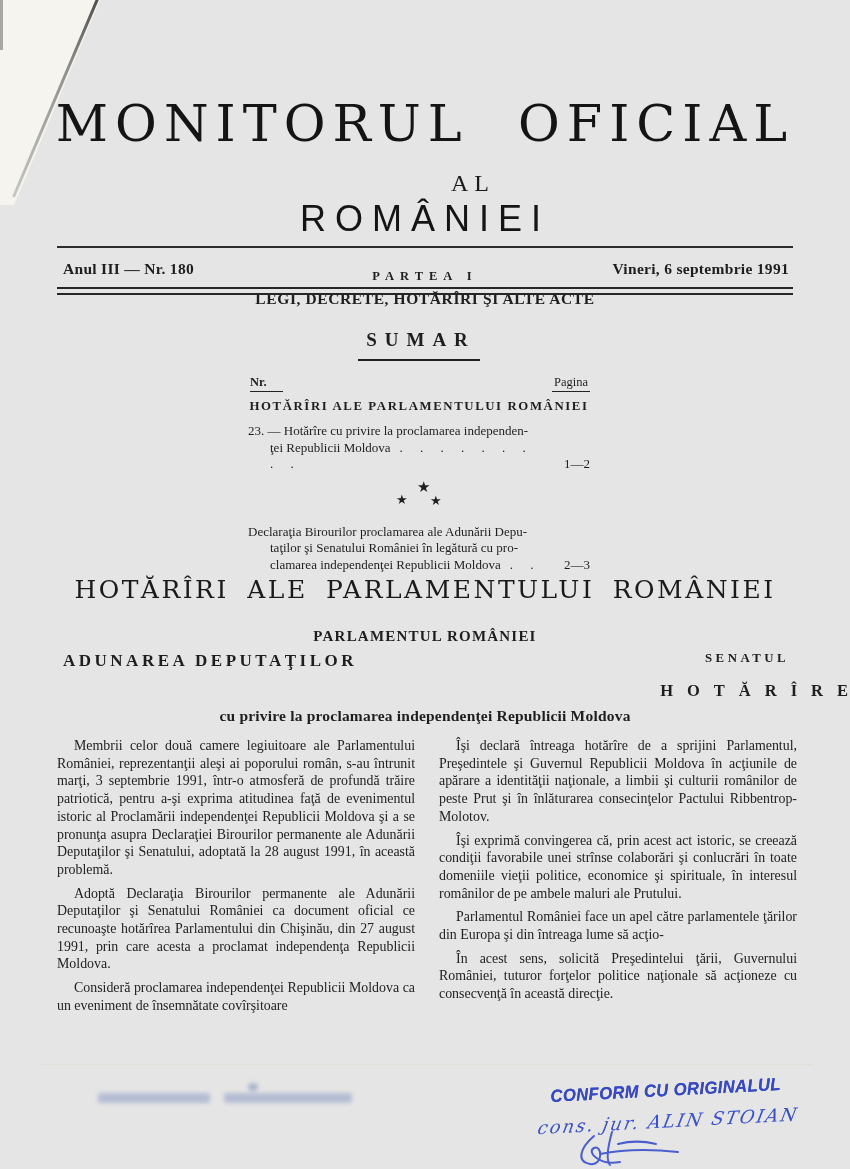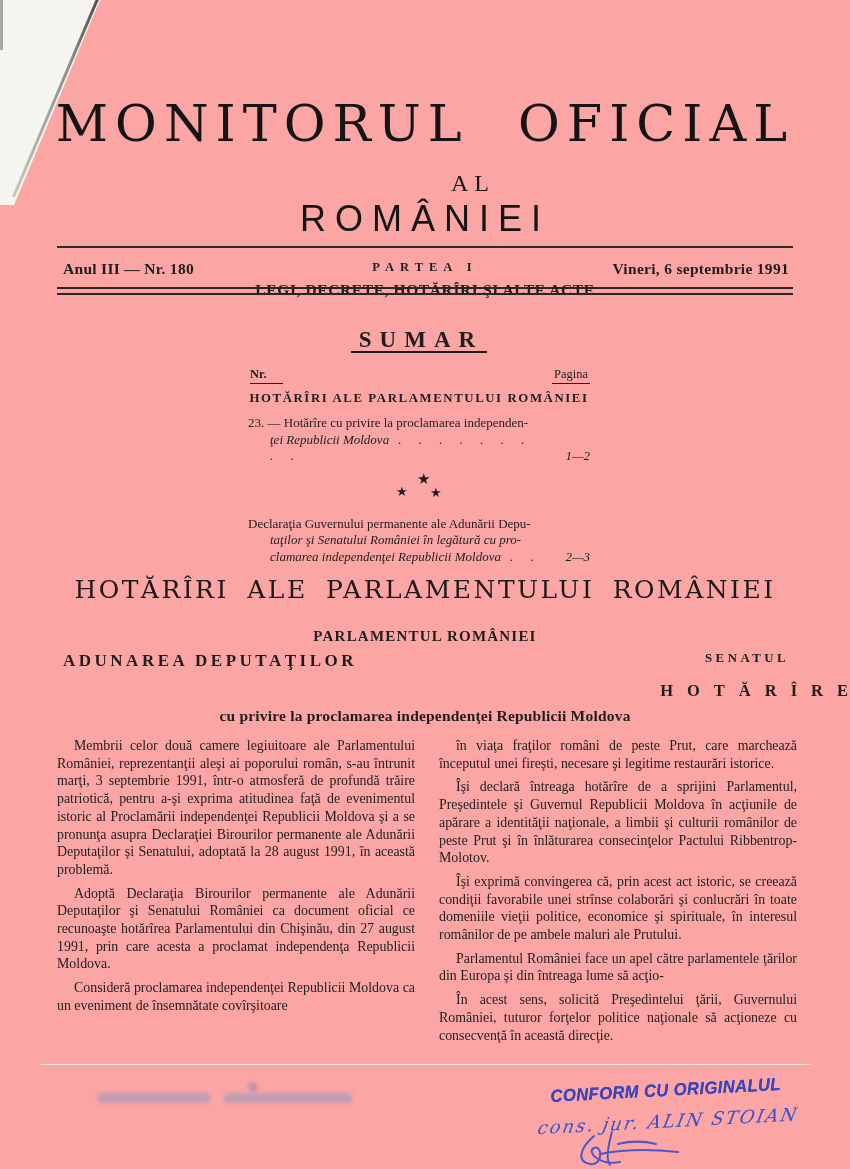--- a/index.html
+++ b/index.html
@@ -1,19 +1,19 @@
 <!DOCTYPE html>
 <html><head>
 <meta charset="utf-8">
 <title>Monitorul Oficial</title>
 <style>
   html,body { margin:0; padding:0; background:#fdfdfb; }
   .page {
     position:relative; width:850px; height:1169px; margin:0 auto;
-    background:#fca5a5; color:#1e1e1e; overflow:hidden;
+    background:#e5e5e5; color:#1e1e1e; overflow:hidden;
     font-family:"Liberation Serif", serif;
   }
   .abs { position:absolute; }
 
   
   .fold-bg {
     top:0; left:0; width:110px; height:205px;
     background:#f6f4ee;
     clip-path:polygon(0 0, 100px 0, 14px 205px, 0 205px);
   }
@@ -37,39 +37,39 @@
   .m-rom {
     top:198px; left:0; width:100%; text-align:center;
     font-family:Liberation Sans, sans-serif; font-size:36px; letter-spacing:9px; color:#141414;
   }
 
   
   .rule-thin { top:246px; left:57px; width:736px; height:2px; background:#2d2d2b; }
   .band { top:250px; left:57px; width:736px; height:36px; }
   .band-left  { position:absolute; left:6px;  top:10px; font-size:15.5px; font-weight:bold; letter-spacing:.3px; }
   .band-right { position:absolute; right:4px; top:10px; font-size:15.5px; font-weight:bold; letter-spacing:.3px; }
-  .band-center { position:absolute; left:0; top:10px; width:100%; text-align:center; }
+  .band-center { position:absolute; left:0; top:19px; width:100%; text-align:center; }
   .band-c1 { font-size:12.5px; font-weight:bold; letter-spacing:6px; }
   .band-c2 { font-size:15.5px; font-weight:bold; letter-spacing:.6px; margin-top:6px; }
   .rule-double { top:287px; left:57px; width:736px; height:4px;
     border-top:2px solid #262624; border-bottom:2px solid #262624; }
 
   
   .sumar { top:332px; left:248px; width:342px; font-size:13px; line-height:16.5px; }
   .sumar-title-wrap { text-align:center; }
   .sumar-title {
-    display:inline-block; font-size:23px; font-weight:bold; letter-spacing:8px;
-    border-bottom:2.5px solid #1e1e1e; padding:0 4px 2px 8px;
+    display:inline-block; font-size:19px; font-weight:bold; letter-spacing:8px;
+    border-bottom:2.5px solid #1e1e1e; padding:0 4px 10px 8px;
   }
   .sumar-cols { position:relative; height:17px; margin-top:13px; font-size:12.5px; }
   .sumar-col-nr   { position:absolute; left:2px;  border-bottom:1.5px solid #222; padding:0 16px 1px 0; font-weight:bold; }
   .sumar-col-page { position:absolute; right:0;  border-bottom:1.5px solid #222; padding:0 2px 1px 2px; }
   .sumar-sec { text-align:center; margin-top:7px; font-size:12.8px; font-weight:bold; letter-spacing:1.6px; white-space:nowrap; }
   .sumar-item { position:relative; margin-top:9px; }
-  .si-line.indent { padding-left:22px;font-style:italic; }
+  .si-line.indent { padding-left:22px; }
   .si-leader { position:relative; padding-right:46px; }
   .dots { letter-spacing:7px; margin-left:9px; }
   .pg { position:absolute; right:0; bottom:0; }
   .stars { position:relative; height:34px; margin-top:8px; }
   .star-top { position:absolute; left:50%; top:-2px; margin-left:-2px; font-size:15px; }
   .star-bl  { position:absolute; left:50%; top:11px; margin-left:-23px; font-size:13px; }
   .star-br  { position:absolute; left:50%; top:12px; margin-left:11px;  font-size:13px; }
 
   
   .art-title {
@@ -155,21 +155,21 @@
       </div>
     </div>
 
     <div class="stars">
       <span class="star-top">★</span>
       <span class="star-bl">★</span>
       <span class="star-br">★</span>
     </div>
 
     <div class="sumar-item">
-      <div class="si-line">Declaraţia Guvernului permanente ale Adunării Depu-</div>
+      <div class="si-line">Declaraţia Birourilor proclamarea ale Adunării Depu-</div>
       <div class="si-line indent">taţilor şi Senatului României în legătură cu pro-</div>
       <div class="si-line indent si-leader">
         <span>clamarea independenţei Republicii Moldova</span><span class="dots">. .</span>
         <span class="pg">2—3</span>
       </div>
     </div>
   </div>
 
   <div class="abs art-title">HOTĂRÎRI ALE PARLAMENTULUI ROMÂNIEI</div>
   <div class="abs art-org">PARLAMENTUL ROMÂNIEI</div>
@@ -180,21 +180,20 @@
   <div class="abs doc-title">HOTĂRÎRE</div>
   <div class="abs doc-sub">cu privire la proclamarea independenţei Republicii Moldova</div>
 
   <div class="abs columns">
     <div class="col">
       <p>Membrii celor două camere legiuitoare ale Parlamentului României, reprezentanţii aleşi ai poporului român, s-au întrunit marţi, 3 septembrie 1991, într-o atmosferă de profundă trăire patriotică, pentru a-şi exprima atitudinea faţă de evenimentul istoric al Proclamării independenţei Republicii Moldova şi a se pronunţa asupra Declaraţiei Birourilor permanente ale Adunării Deputaţilor şi Senatului, adoptată la 28 august 1991, în această problemă.</p>
       <p>Adoptă Declaraţia Birourilor permanente ale Adunării Deputaţilor şi Senatului României ca document oficial ce recunoaşte hotărîrea Parlamentului din Chişinău, din 27 august 1991, prin care acesta a proclamat independenţa Republicii Moldova.</p>
       <p>Consideră proclamarea independenţei Republicii Moldova ca un eveniment de însemnătate covîrşitoare</p>
     </div>
     <div class="col">
-      <p>în viaţa fraţilor români de peste Prut, care marchează începutul unei fireşti, necesare şi legitime restaurări istorice.</p>
       <p>Îşi declară întreaga hotărîre de a sprijini Parlamentul, Preşedintele şi Guvernul Republicii Moldova în acţiunile de apărare a identităţii naţionale, a limbii şi culturii românilor de peste Prut şi în înlăturarea consecinţelor Pactului Ribbentrop-Molotov.</p>
       <p>Îşi exprimă convingerea că, prin acest act istoric, se creează condiţii favorabile unei strînse colaborări şi conlucrări în toate domeniile vieţii politice, economice şi spirituale, în interesul românilor de pe ambele maluri ale Prutului.</p>
       <p>Parlamentul României face un apel către parlamentele ţărilor din Europa şi din întreaga lume să acţio-</p>
       <p>În acest sens, solicită Preşedintelui ţării, Guvernului României, tuturor forţelor politice naţionale să acţioneze cu consecvenţă în această direcţie.</p>
     </div>
   </div>
 
   <div class="abs faint-rule"></div>
 
   <div class="abs faint-stamp">

